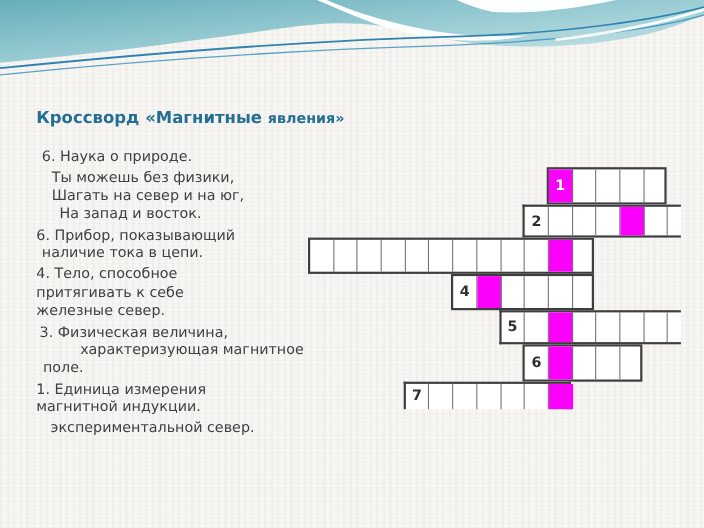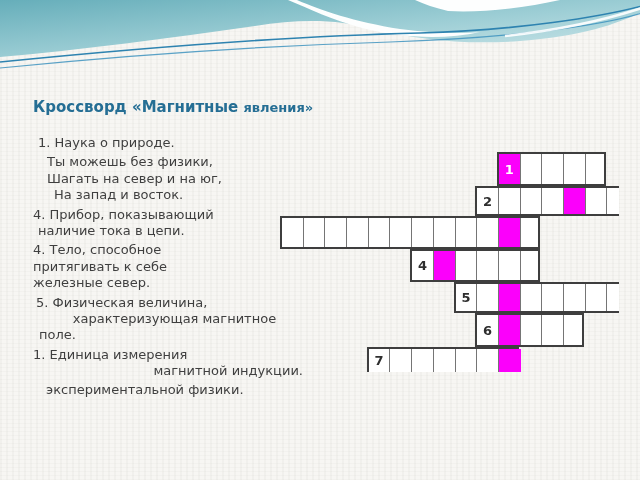--- a/index.html
+++ b/index.html
@@ -50,47 +50,47 @@
     <path d="M505,36 C560,30 605,20 642,8" stroke="#ffffff" stroke-width="2.5" fill="none" opacity="0.9"></path>
   </svg>
 
   <div id="title">
     <span>Кроссворд «Магнитные</span>
     <span class="tail">явления»</span>
   </div>
 
   <div id="clues">
       <p class="clue">
-        <span class="clue-line" style="margin-left: 5px;">1. Наука о природе.</span>
+        <span class="clue-line" style="margin-left: 5px;">6. Наука о природе.</span>
       </p>
       <p class="clue">
         <span class="clue-line" style="margin-left: 14px;">Ты можешь без физики,</span>
         <span class="clue-line" style="margin-left: 14px;">Шагать на север и на юг,</span>
         <span class="clue-line" style="margin-left: 21px;">На запад и восток.</span>
       </p>
       <p class="clue">
-        <span class="clue-line" style="margin-left: 0px;">4. Прибор, показывающий</span>
+        <span class="clue-line" style="margin-left: 0px;">6. Прибор, показывающий</span>
         <span class="clue-line" style="margin-left: 5px;">наличие тока в цепи.</span>
       </p>
       <p class="clue">
         <span class="clue-line" style="margin-left: 0px;">4. Тело, способное</span>
         <span class="clue-line" style="margin-left: 0px;">притягивать к себе</span>
         <span class="clue-line" style="margin-left: 0px;">железные север.</span>
       </p>
       <p class="clue">
-        <span class="clue-line" style="margin-left: 3px;">5. Физическая величина,</span>
+        <span class="clue-line" style="margin-left: 3px;">3. Физическая величина,</span>
         <span class="clue-line" style="margin-left: 13px; text-align: center;">характеризующая магнитное</span>
         <span class="clue-line" style="margin-left: 6px;">поле.</span>
       </p>
       <p class="clue">
         <span class="clue-line" style="margin-left: 0px;">1. Единица измерения</span>
-        <span class="clue-line" style="margin-left: 0px; text-align: right;">магнитной индукции.</span>
+        <span class="clue-line" style="margin-left: 0px;">магнитной индукции.</span>
       </p>
       <p class="clue">
-        <span class="clue-line" style="margin-left: 13px;">экспериментальной физики.</span>
+        <span class="clue-line" style="margin-left: 13px;">экспериментальной север.</span>
       </p>
     </div>
 
   <div id="grid">
       <div class="row" style="left: 497px; top: 152px; width: 108.5px; height: 34px; border-color: rgb(62, 62, 62); background: rgb(255, 255, 255);">
         <div class="cell hl" style="left: 0px; width: 21.7px; border-right-color: rgb(117, 117, 117); background: rgb(251, 0, 251);">
           <span class="num">1</span>
         </div>
         <div class="cell" style="left: 21.7px; width: 21.7px; border-right-color: rgb(117, 117, 117);"></div>
         <div class="cell" style="left: 43.4px; width: 21.7px; border-right-color: rgb(117, 117, 117);"></div>

